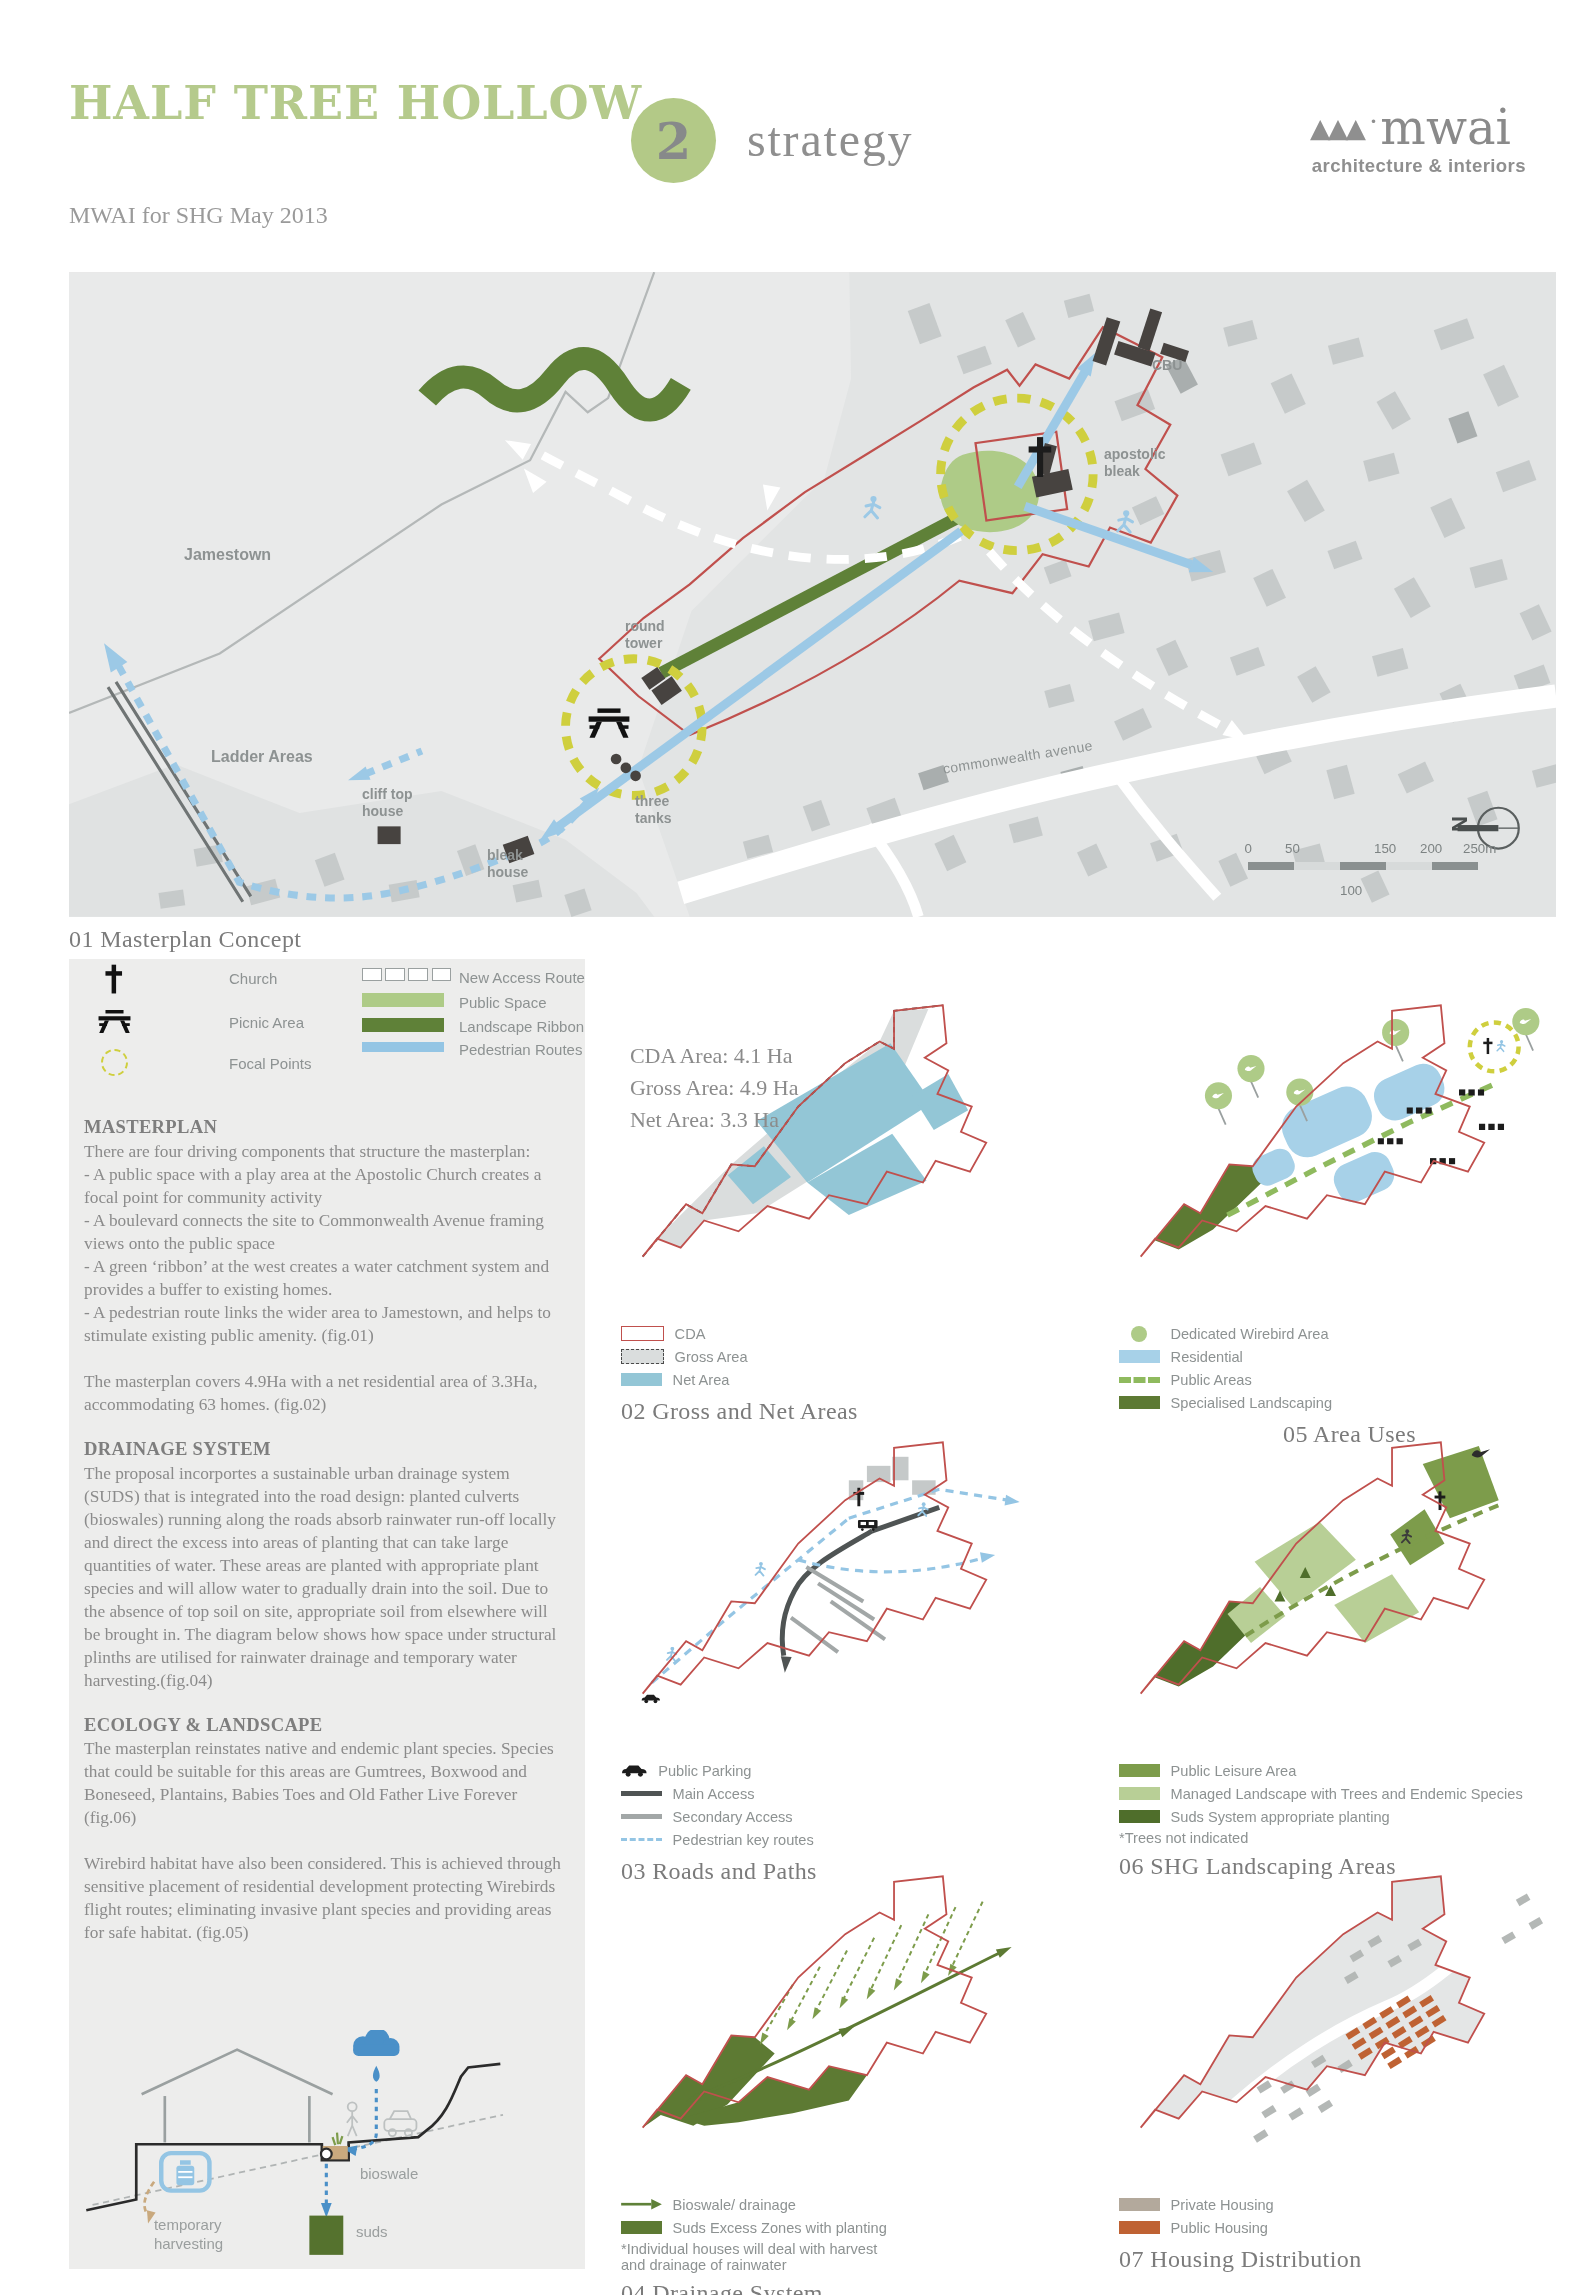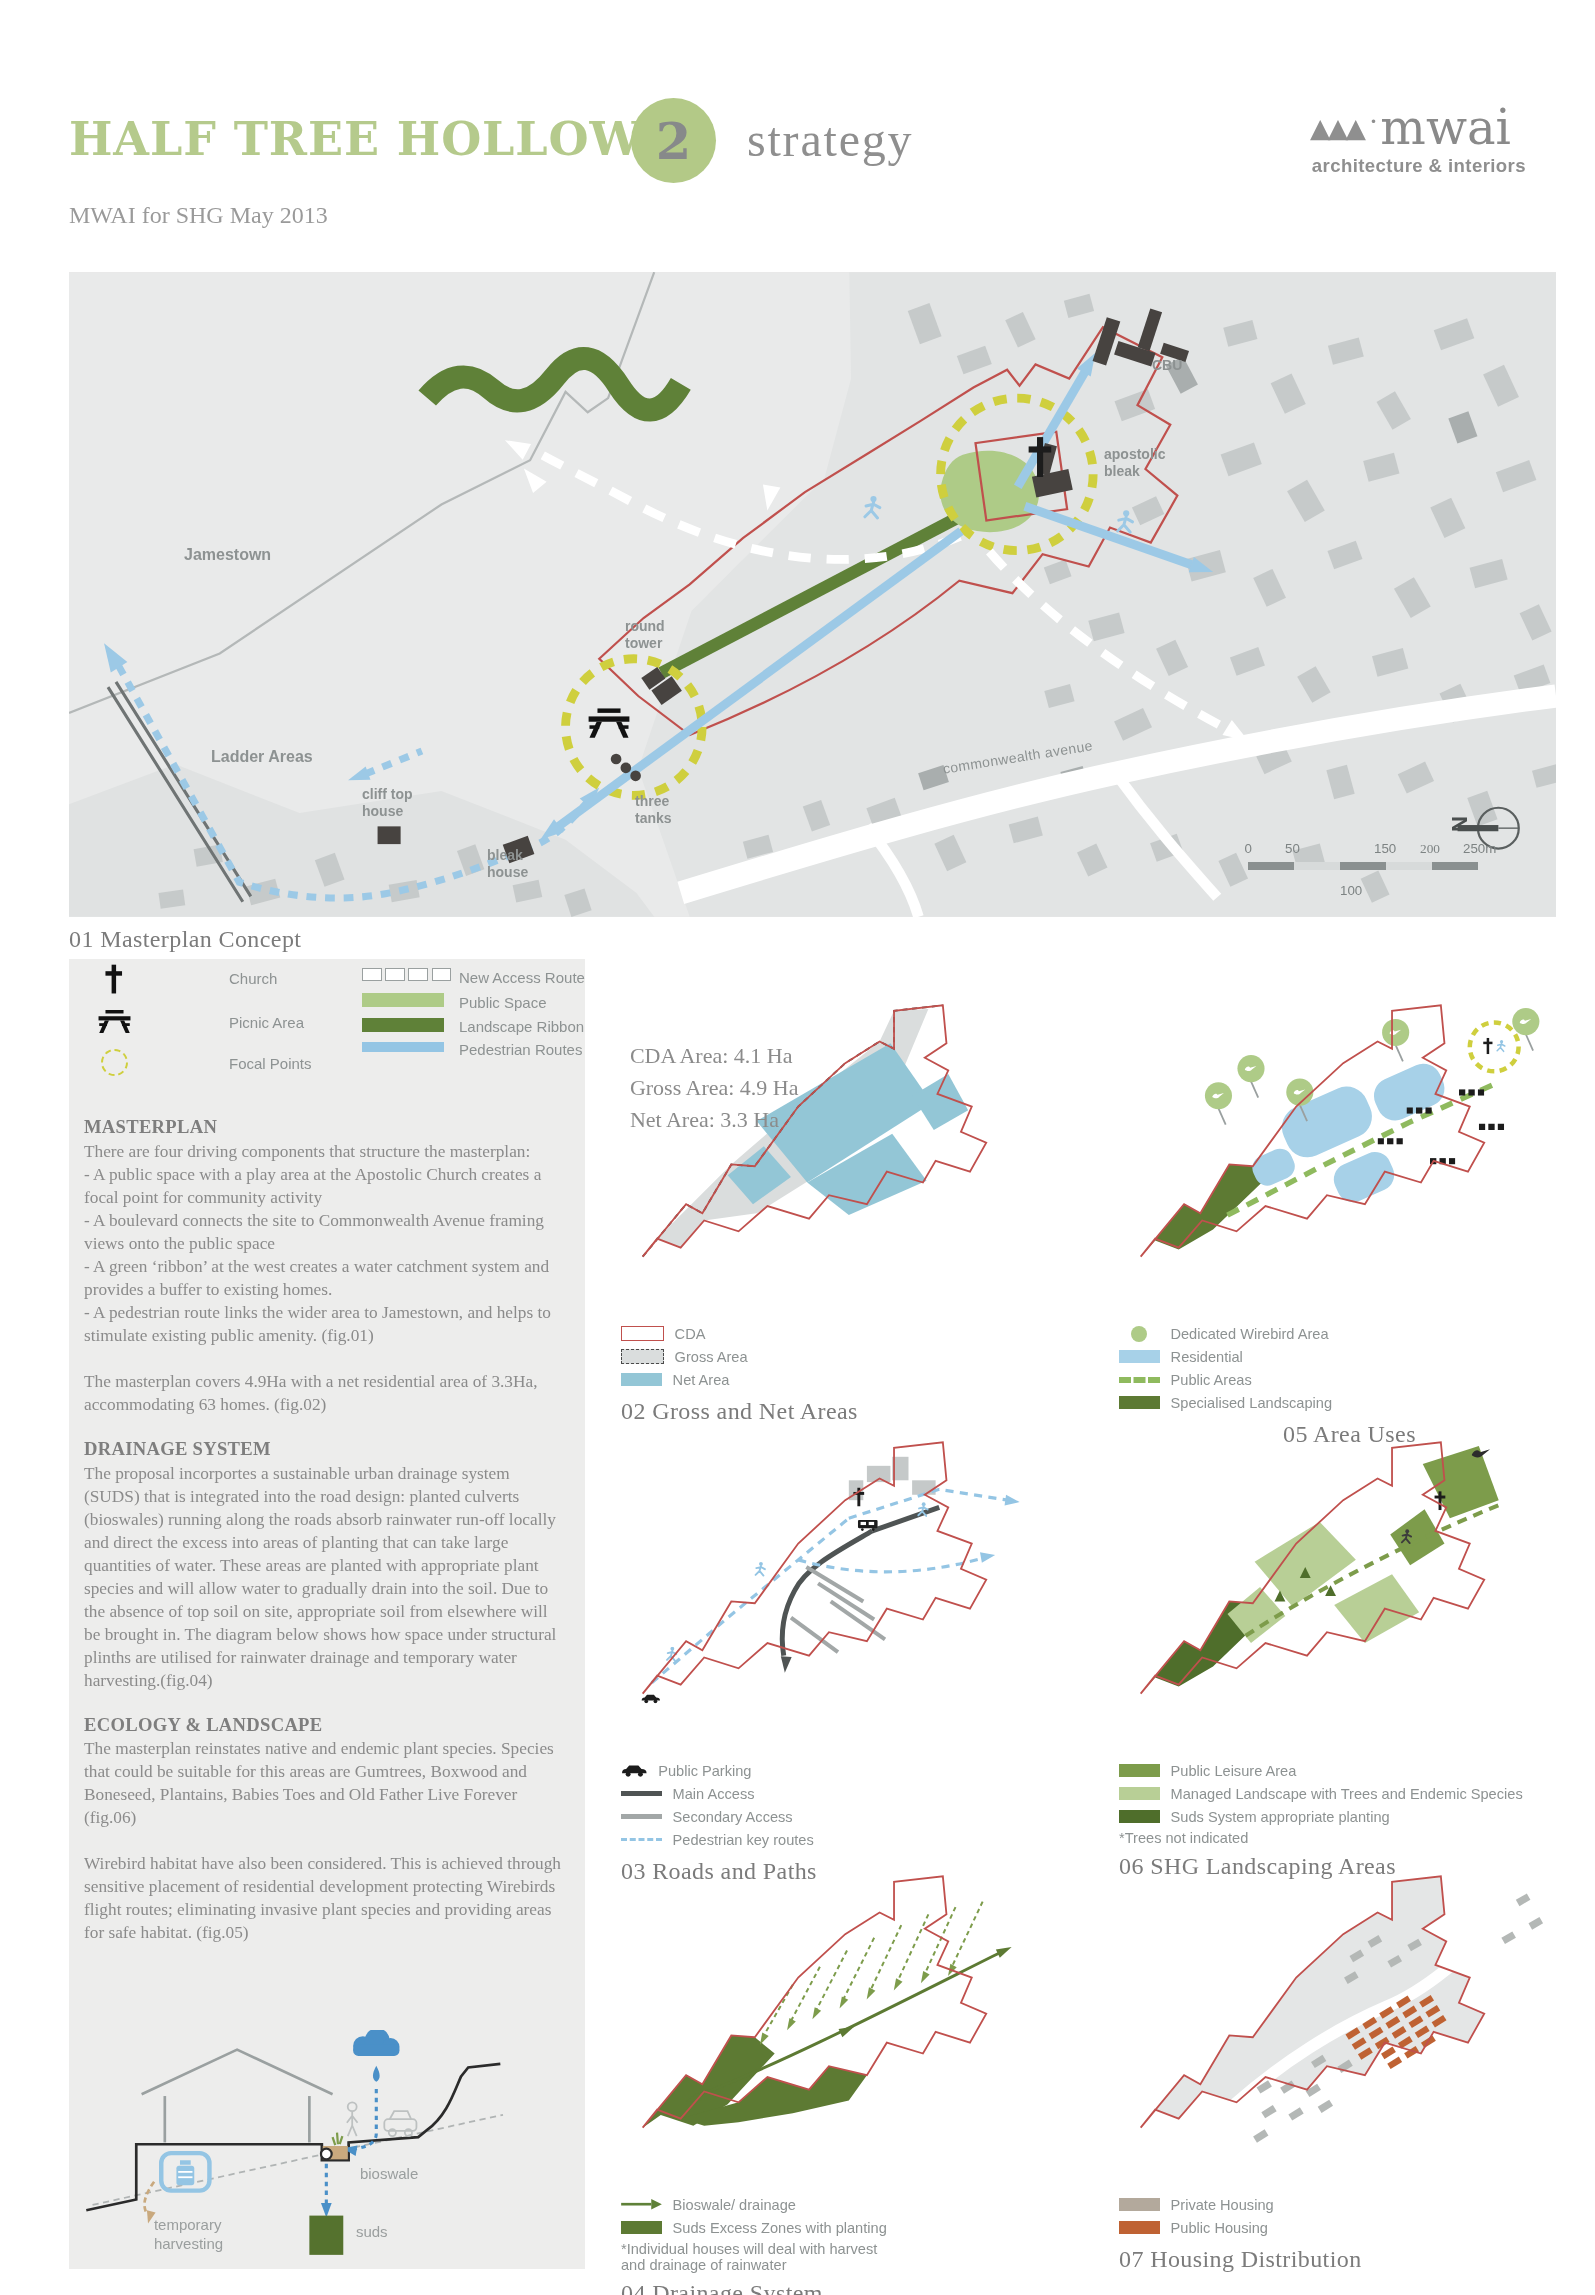--- a/index.html
+++ b/index.html
@@ -1,21 +1,21 @@
 <!DOCTYPE html>
 <html style="font-size:14px"><head>
 <meta charset="utf-8">
 <style>
   html,body{margin:0;padding:0;background:#fff;}
   .page{position:relative;width:1596px;height:2295px;background:#fff;overflow:hidden;
         font-family:"Liberation Serif",serif;color:#8b8b8b;}
 
   
   .h-title{position:absolute;left:69px;top:76px;font-family:"DejaVu Serif",serif;font-weight:bold;
-           font-size:46px;color:#b5ca8c;letter-spacing:0.9px;margin-top:36px;}
+           font-size:46px;color:#b5ca8c;letter-spacing:0.9px;}
   .h-sub{position:absolute;left:69px;top:151px;font-family:"DejaVu Serif",serif;font-weight:bold;
          font-size:32px;color:#8c8c8c;}
   .h-by{position:absolute;left:69px;top:202px;font-size:24px;color:#9a9a9a;}
   .badge-circle{position:absolute;left:631px;top:98px;width:85px;height:85px;border-radius:50%;
         background:#b3c987;display:flex;align-items:center;justify-content:center;
         font-family:"DejaVu Serif",serif;font-weight:bold;font-size:51px;color:#87898a;}
   .badge-label{position:absolute;left:747px;top:112px;font-size:48px;color:#8f8f8f;letter-spacing:1.8px;}
   .logo{position:absolute;left:1310px;top:103px;width:257px;}
   .logo-row{display:flex;align-items:center;gap:1.8px;}
   .logo-tris{font-family:"DejaVu Sans",sans-serif;font-size:26.6px;color:#8f8f8f;letter-spacing:-2.7px;}
@@ -275,21 +275,21 @@
     <div class="ml" style="left:1035px;top:174px;">apostolic
 bleak</div>
     <div class="ml" style="left:1083px;top:85px;">CBU</div>
     <div class="ml" style="left:873px;top:477px;transform:rotate(-9deg);font-weight:normal;letter-spacing:0.4px;">commonwealth avenue</div>
     <div class="northN">N</div>
     <div class="scalebar">
       <span class="stick" style="left:-3.5px;">0</span>
       <span class="stick" style="left:37px;">50</span>
       <span class="stick" style="left:92px;margin-top:42px;">100</span>
       <span class="stick" style="left:126px;">150</span>
-      <span class="stick" style="left:172px;font-family:Liberation Serif, serif;">200</span>
+      <span class="stick" style="left:172px;">200</span>
       <span class="stick" style="left:215px;">250m</span>
       <span class="sbar">
           <i style="background:#8a9090;"></i>
           <i style="background:#d7dada;"></i>
           <i style="background:#8a9090;"></i>
           <i style="background:#d7dada;"></i>
           <i style="background:#8a9090;"></i>
         </span>
     </div>
   </div>

